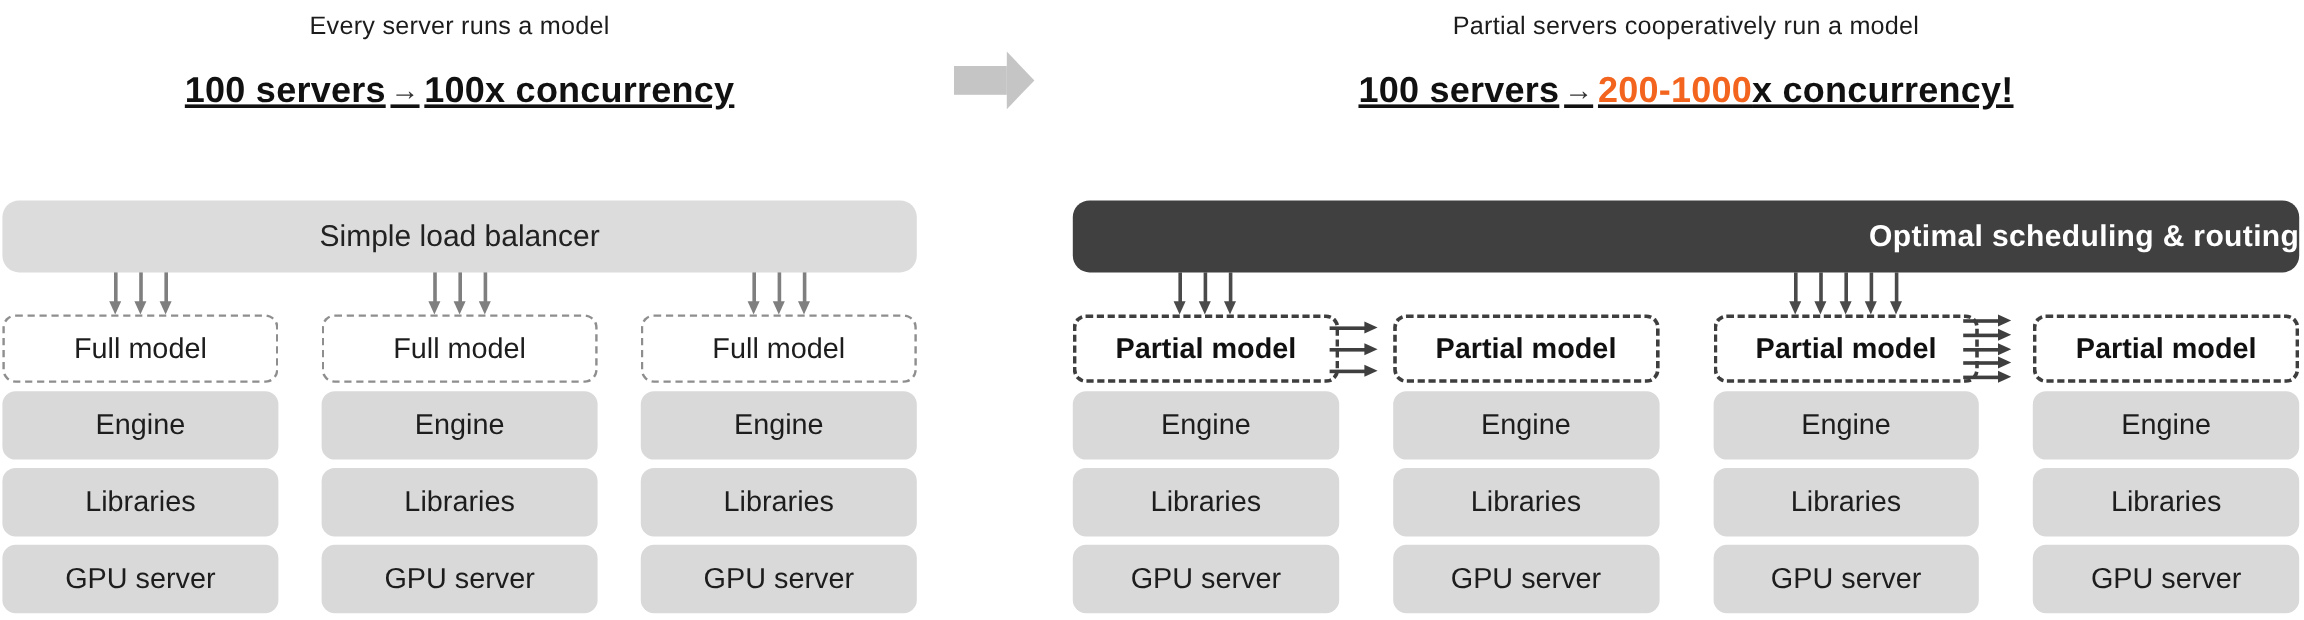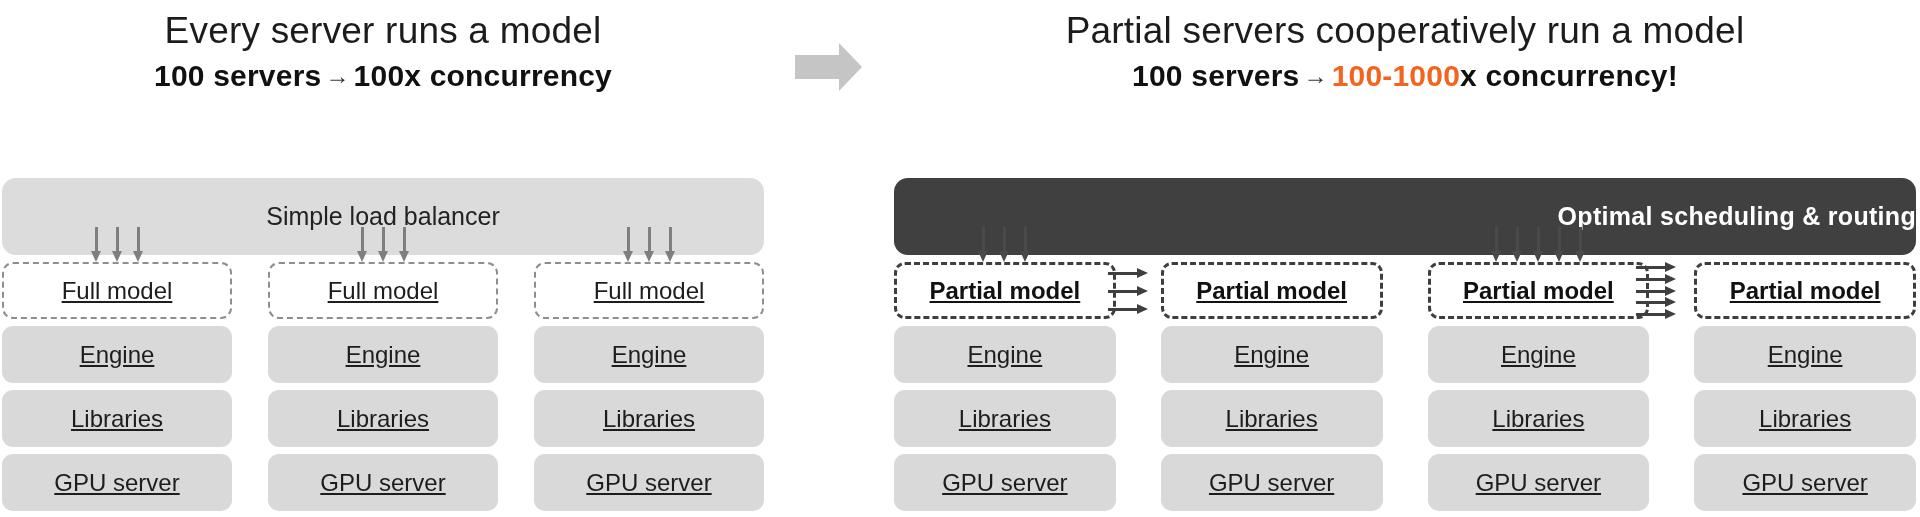--- a/index.html
+++ b/index.html
@@ -9,46 +9,46 @@
     font-family:"Liberation Sans", sans-serif; color:#1d1d1d;
     position:relative;
   }
   
   .panel { position:absolute; top:0; }
   #left-panel  { left:0;    width:766px; }
   #right-panel { left:892px; width:1026px; }
 
   
   .titles { position:absolute; top:10px; left:0; width:100%; text-align:center; }
-  .title-line1 { font-size:37px; font-weight:400; color:#1c1c1c; letter-spacing:.2px; }
-  .title-line2 { font-size:30px; font-weight:700; color:#111; margin-top:7px; letter-spacing:.2px; }
+  .title-line1 { font-size:21px; font-weight:400; color:#1c1c1c; letter-spacing:.2px; }
+  .title-line2 { font-size:30px; font-weight:700; color:#111; margin-top:25px; letter-spacing:.2px;text-decoration:underline; }
   .title-line2 .mini-arrow { font-weight:400; font-size:24px; color:#333; padding:0 4px; position:relative; top:-2px; }
   .hl-orange { color:#f3641e; }
 
   
   .top-bar {
-    position:absolute; top:178px; left:2px; right:2px; height:77px;
+    position:absolute; top:167px; left:2px; right:2px; height:60px;
     border-radius:14px; display:flex; align-items:center; justify-content:center;
     font-size:25px;
   }
   #left-panel .top-bar  { background:#dcdcdc; color:#222; font-weight:400; }
   #right-panel .top-bar { background:#404040; color:#ffffff; font-weight:700; letter-spacing:.3px;justify-content:flex-end; }
 
   
   .columns { position:absolute; top:227px; left:2px; right:2px; display:flex; }
   #left-panel  .columns { gap:36px; }
   #right-panel .columns { gap:45px; }
   .col { flex:1 1 0; display:flex; flex-direction:column; }
 
   .arrow-row { height:35px; display:flex; justify-content:center; gap:10px; }
 
   .cell {
     height:57px; border-radius:11px; margin-top:7px;
     display:flex; align-items:center; justify-content:center;
-    font-size:24px; color:#1d1d1d; background:#d9d9d9;text-decoration:underline;
+    font-size:24px; color:#1d1d1d; background:#d9d9d9;
   }
   .cell.model { margin-top:0; background:#ffffff; }
   #left-panel  .cell.model { border:2px dashed #8e8e8e; font-weight:400; }
   #right-panel .cell.model { border:3px dashed #3e3e3e; font-weight:700; color:#111; }
 
   
   .dn-arrow { width:11px; height:35px; position:relative; }
   .dn-arrow::before { content:""; position:absolute; left:4px; top:0; width:3px; height:25px; background:#7f7f7f; }
   .dn-arrow::after  { content:""; position:absolute; left:0; top:24px; width:0; height:0;
                       border-left:5.5px solid transparent; border-right:5.5px solid transparent;
@@ -127,21 +127,21 @@
 
 <div id="block-arrow">
   <div class="shaft"></div>
   <div class="head"></div>
 </div>
 
 <div class="panel" id="right-panel">
   <div class="titles">
     <div class="title-line1">Partial servers cooperatively run a model</div>
     <div class="title-line2">
-      <span>100 servers</span><span class="mini-arrow">→</span><span class="hl-orange">100-1000</span><span>x concurrency!</span>
+      <span>100 servers</span><span class="mini-arrow">→</span><span class="hl-orange">200-1000</span><span>x concurrency!</span>
     </div>
   </div>
 
   <div class="top-bar">
     <span>Optimal scheduling &amp; routing</span>
   </div>
 
   <div class="columns">
     <div class="col">
       <div class="arrow-row">

